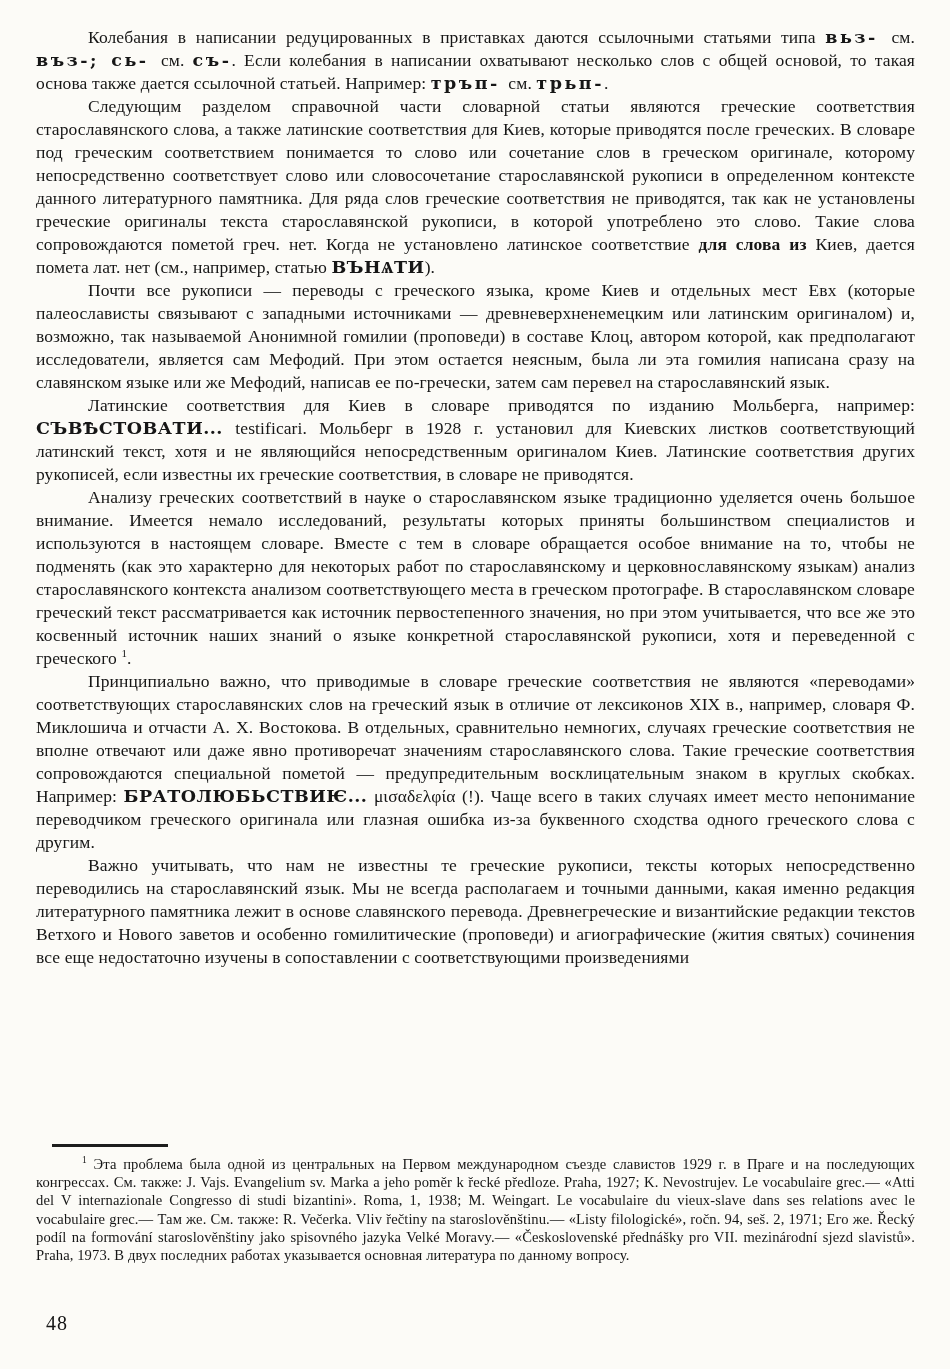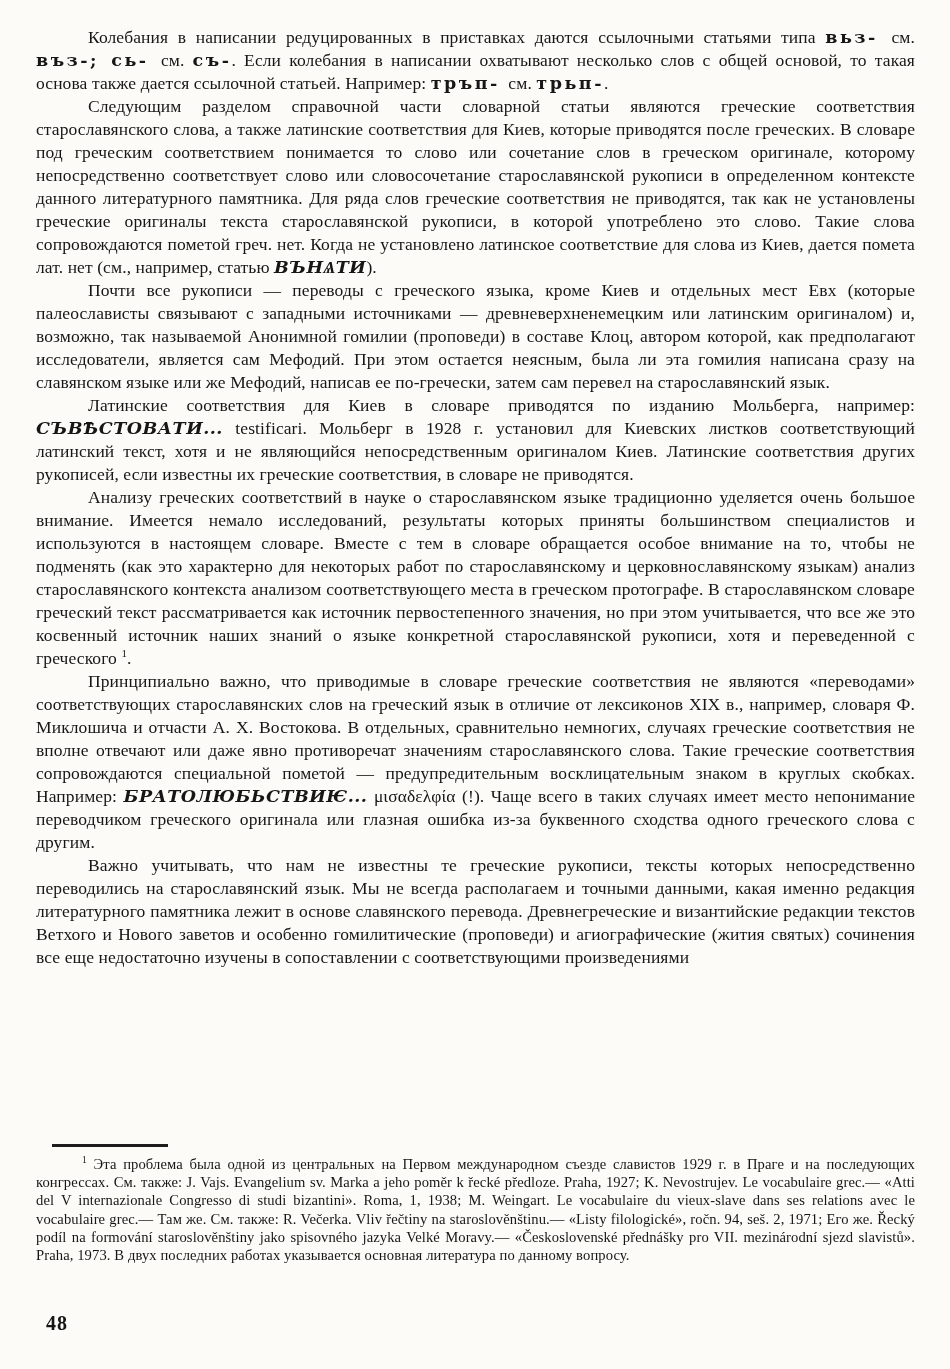--- a/index.html
+++ b/index.html
@@ -25,32 +25,31 @@
     font-size: 17.5px;
     line-height: 23px;
     text-align: justify;
     letter-spacing: 0.1px;
   }
   .body-text p {
     margin: 0;
     text-indent: 52px;
   }
   .seg-italic { }
-  .seg-bold { font-weight: normal; }
+  .seg-bold { font-weight: bold; }
   .seg-greek { }
   .seg-ocs {
     font-family: "DejaVu Serif", "Liberation Serif", serif;
     font-weight: bold;
     letter-spacing: 2.5px;
   }
   .seg-ocs-caps {
     font-family: "DejaVu Serif", "Liberation Serif", serif;
     font-weight: bold;
     letter-spacing: 0.5px;
-    font-style: italic;
   }
   .seg-sup {
     font-size: 11px;
     vertical-align: super;
     line-height: 0;
   }
   .footnote-block {
     position: absolute;
     left: 36px;
     top: 1136px;
@@ -72,21 +71,21 @@
     letter-spacing: 0.1px;
   }
   .footnote-text .seg-sup {
     font-size: 9.5px;
   }
   .page-number {
     position: absolute;
     left: 46px;
     top: 1312px;
     font-size: 20px;
-    font-weight: bold;
+    font-weight: normal;
     letter-spacing: 1px;
     z-index: 3;
   }
 </style>
 </head>
 <body>
 
 <div class="page">
 
   <div class="body-text">

